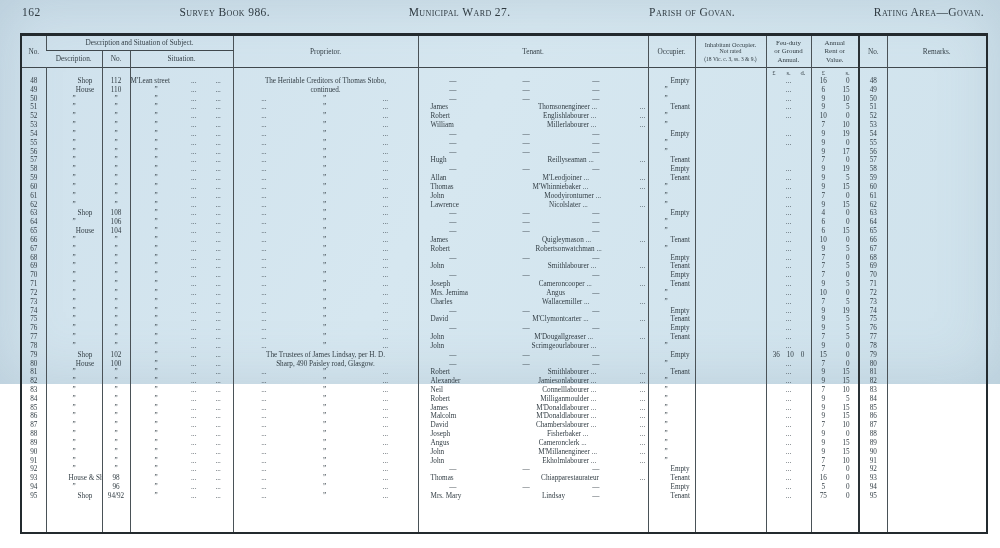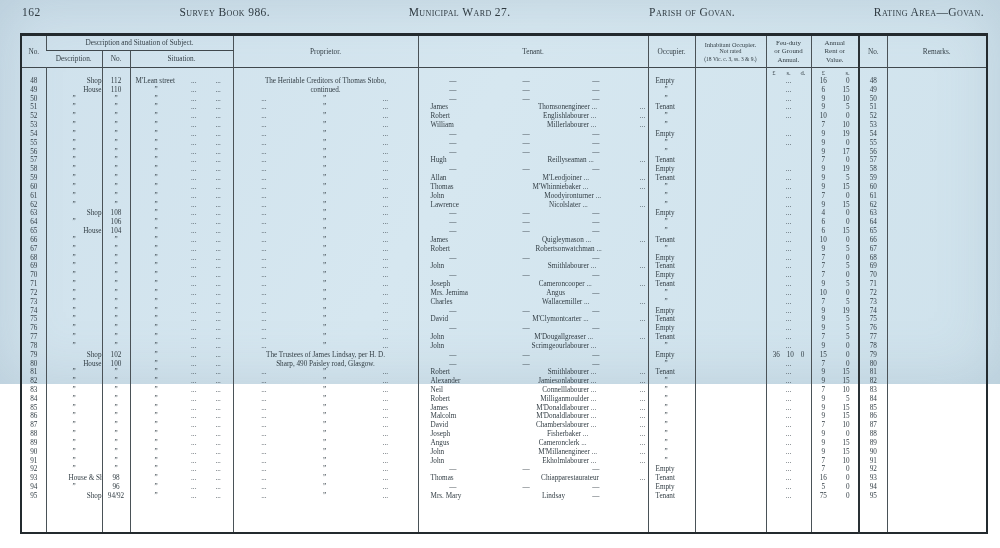--- a/index.html
+++ b/index.html
@@ -39,34 +39,34 @@
   .inh-l2{display:block;font-size:5.9px;line-height:1.2}
   .inh-l3{display:block;font-size:5.5px;line-height:1.2}
   .h3line span{display:block;font-size:6.9px;line-height:1.25}
   
   tr.currency-row{height:9px;}
   tr.currency-row td{font-size:6.6px;line-height:9px;color:#39444b;}
   tr.data-row{height:8.83px;}
   tr.data-row td{font-size:7.2px;line-height:8.83px;height:8.83px;color:#323d44;}
   tr.filler-row{height:32px;}
   td.c-no1,td.c-num,td.c-no2{text-align:center;}
-  td.c-desc{text-align:right;padding-left:22px;}
+  td.c-desc{text-align:center;padding-left:22px;}
   td.c-desc.dit{padding-left:0;text-align:center;}
   td span{display:inline-block;vertical-align:top;}
-  .sit-a{width:50%;padding-left:5px;box-sizing:border-box;text-align:left;}
+  .sit-a{width:50%;box-sizing:border-box;text-align:left;}
   .sit-a.dit{text-align:center;padding-left:0;}
   .sit-d{width:24%;text-align:center;}
   .p-text{width:100%;text-align:center;}
   .p-part{width:33%;text-align:center;}
   .t1{width:30%;padding-left:12px;box-sizing:border-box;text-align:left;}
   .t2{width:34%;text-align:right;}
   .t3{width:27%;text-align:left;}
   .t4{width:8%;text-align:right;}
   .t1.dash,.t2.dash,.t3.dash{text-align:center;padding-left:0;}
-  td.c-occ{padding-left:7px;text-align:left;}
+  td.c-occ{padding-left:22px;text-align:left;}
   td.c-occ.dit{padding-left:16px;}
   td.c-feu{text-align:center;word-spacing:5px;}
   .cur-a{width:33%;text-align:center;}
   .rl{width:55%;text-align:center;box-sizing:border-box;padding-right:2px;}
   .rs{width:40%;text-align:right;box-sizing:border-box;padding-right:6px;}
 </style>
 </head>
 <body>
 
 <div class="page">

